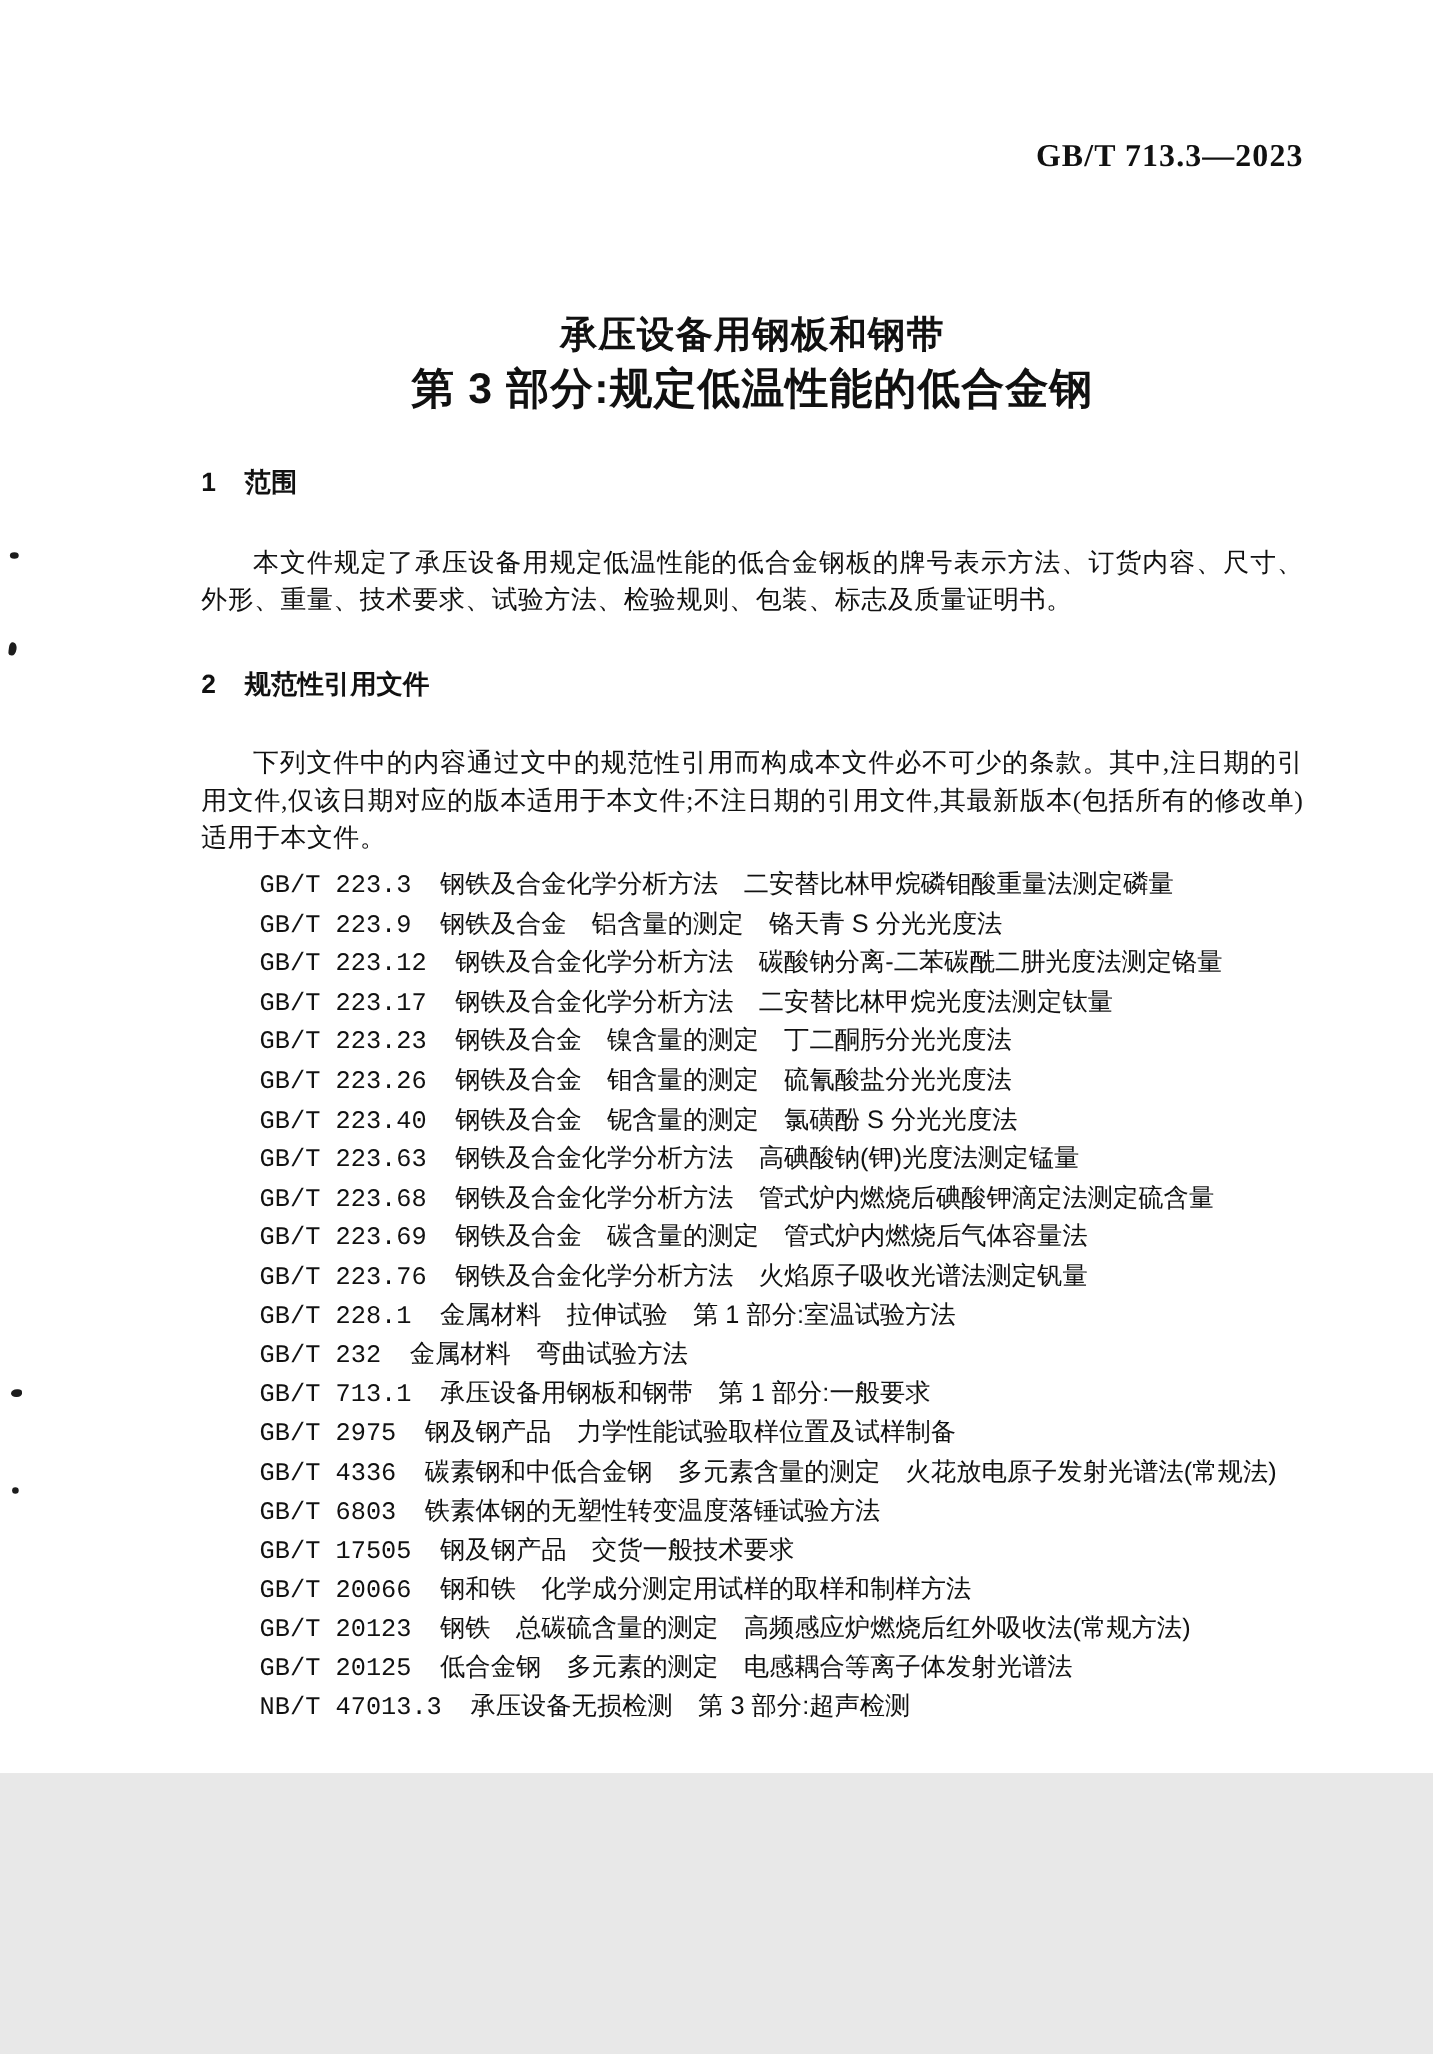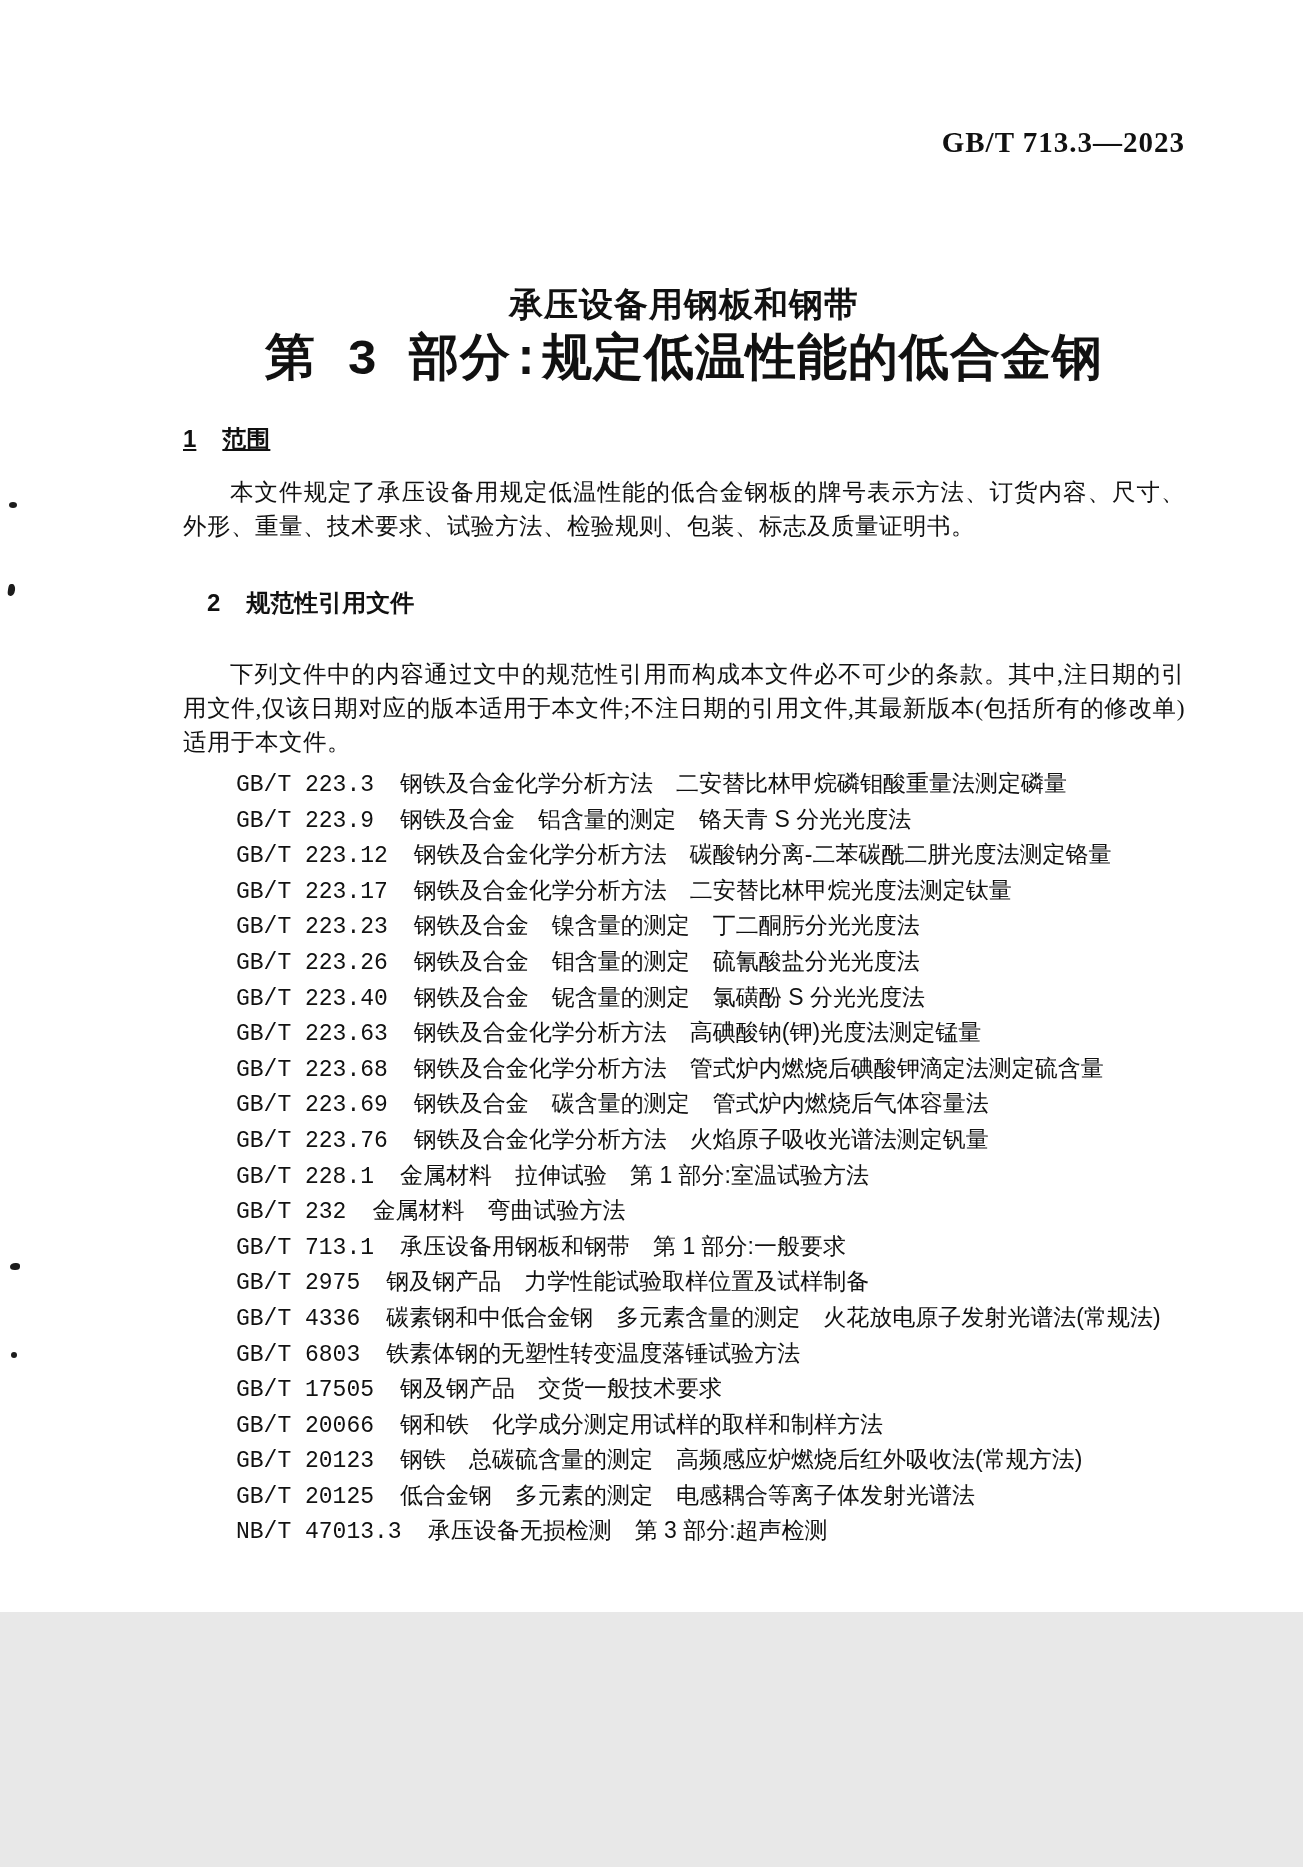--- a/index.html
+++ b/index.html
@@ -17,31 +17,31 @@
     font-family:"Liberation Serif","DejaVu Serif",serif;
     font-weight:700;font-size:29px;letter-spacing:1px;
   }
   .title-block{
     position:absolute;left:183px;top:283px;width:1002px;
     text-align:center;
     font-family:"Liberation Sans","DejaVu Sans",sans-serif;
     font-weight:700;
   }
   .title-line1{font-size:34px;line-height:1.25;letter-spacing:1px;}
-  .title-line2{font-size:50px;line-height:1.25;margin-top:4px;letter-spacing:1px;font-family:Liberation Mono, monospace;}
+  .title-line2{font-size:39px;line-height:1.25;margin-top:4px;letter-spacing:1px;}
   .content{
     position:absolute;left:183px;top:425px;width:1002px;
   }
   .sec-heading{
     font-family:"Liberation Sans","DejaVu Sans",sans-serif;
     font-weight:700;font-size:24px;line-height:28px;margin:0;
   }
   .sec-heading .sec-num{margin-right:26px;}
-  #sec1-heading{margin-bottom:22px;text-decoration:underline;}
-  #sec2-heading{margin-top:46px;margin-bottom:40px;margin-left:24px;}
+  #sec1-heading{margin-bottom:42px;}
+  #sec2-heading{margin-top:46px;margin-bottom:40px;}
   .body-para{
     margin:0;font-size:23.5px;line-height:34px;
     text-align:justify;text-indent:2em;
     letter-spacing:0.5px;
   }
   .ref-list{margin-top:8px;padding-left:53px;}
   .ref-item{white-space:nowrap;font-size:23px;line-height:33.6px;}
   .ref-code{font-family:Liberation Mono, monospace;}
   .ref-desc{
     font-family:"Liberation Sans","DejaVu Sans",sans-serif;

